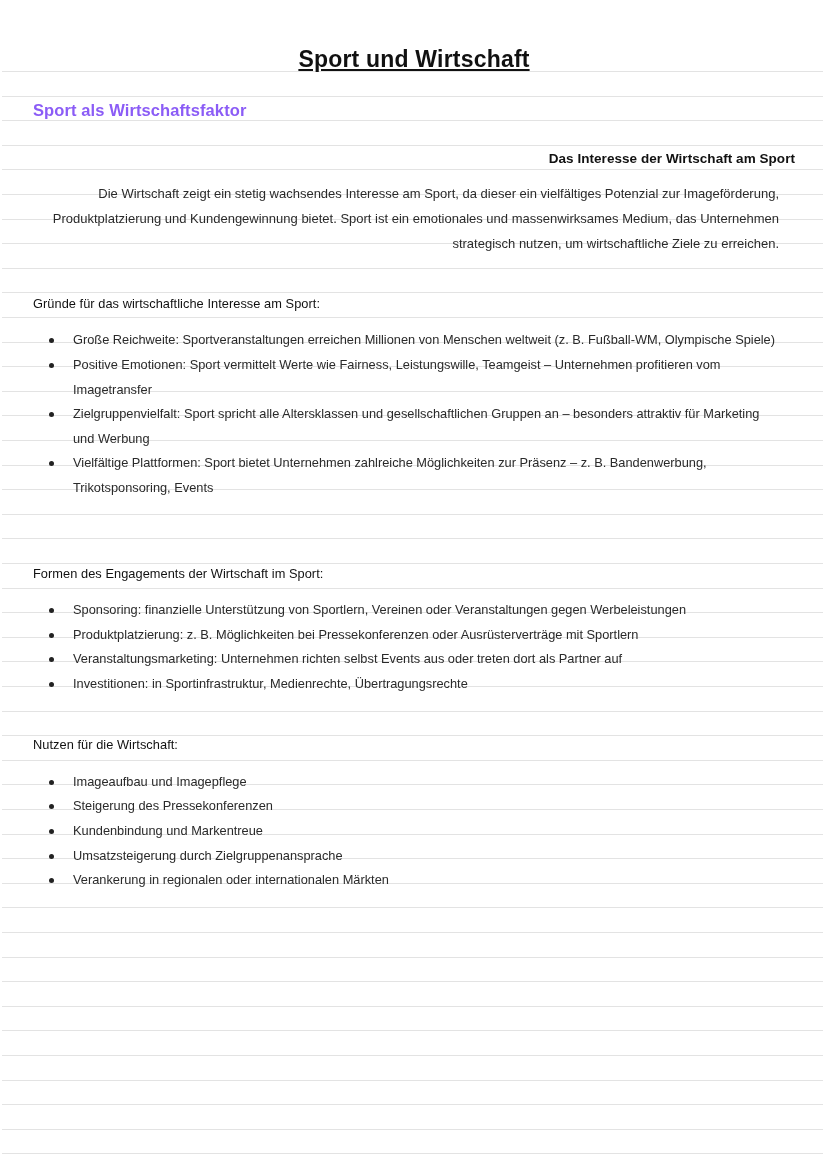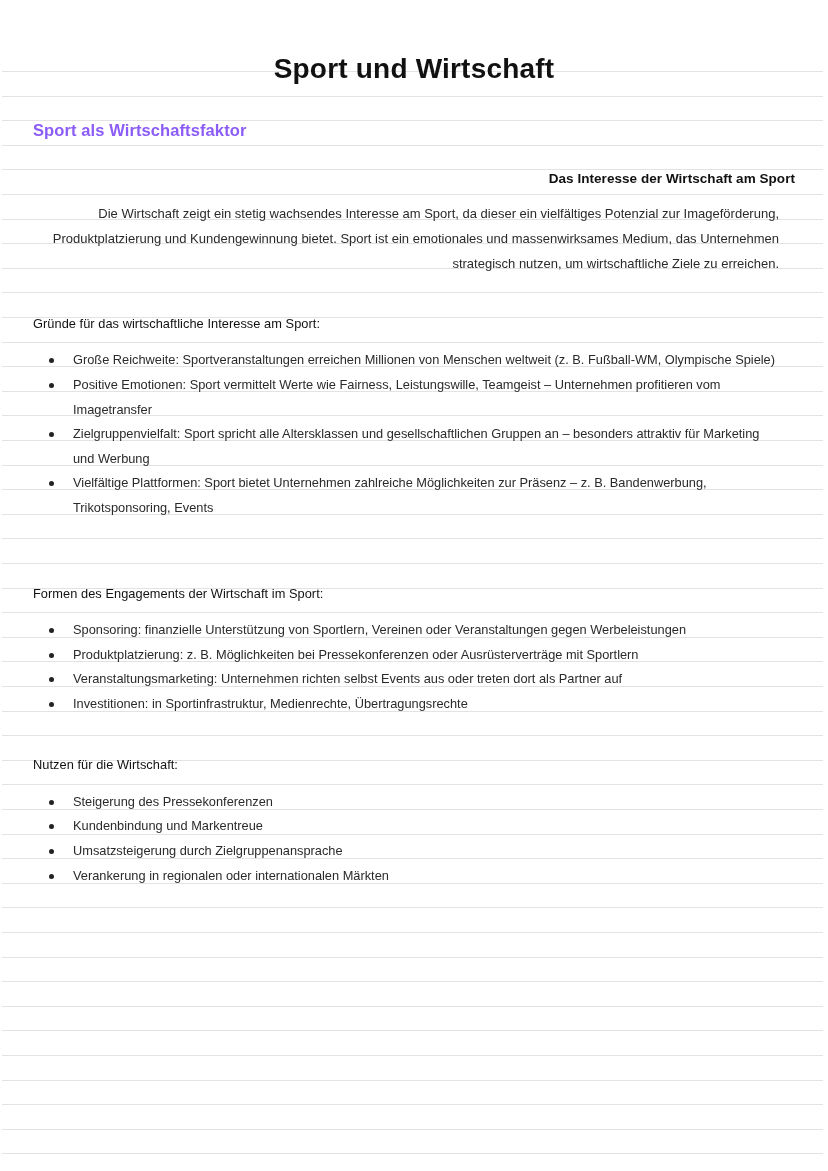--- a/index.html
+++ b/index.html
@@ -43,28 +43,29 @@
 
   
   .content {
     position: relative;
     z-index: 1;
     padding: 0 33px;
   }
 
   
   .doc-title {
-    font-size: 28px;
+    font-size: 23px;
     font-weight: bold;
     text-align: center;
     letter-spacing: 0.2px;
     color: #111111;
-    margin: 10px;
+    margin: 0;
     padding-top: 45px;
     line-height: 28px;
+    text-decoration: underline;
   }
 
   
   .gap-1 { height: 24.6px; }
   .gap-2 { height: 49.2px; }
 
   
   .h-section {
     font-size: 16.5px;
     font-weight: bold;
@@ -192,20 +193,24 @@
       </li>
     </ul>
 
     <div class="gap-1"></div>
 
     <h4 class="h-list">Nutzen für die Wirtschaft:</h4>
 
     <ul class="bullets">
       <li>
         <span class="dot"></span>
+        <span>Imageaufbau und Imagepflege</span>
+      </li>
+      <li>
+        <span class="dot"></span>
         <span>Steigerung des Pressekonferenzen</span>
       </li>
       <li>
         <span class="dot"></span>
         <span>Kundenbindung und Markentreue</span>
       </li>
       <li>
         <span class="dot"></span>
         <span>Umsatzsteigerung durch Zielgruppenansprache</span>
       </li>

